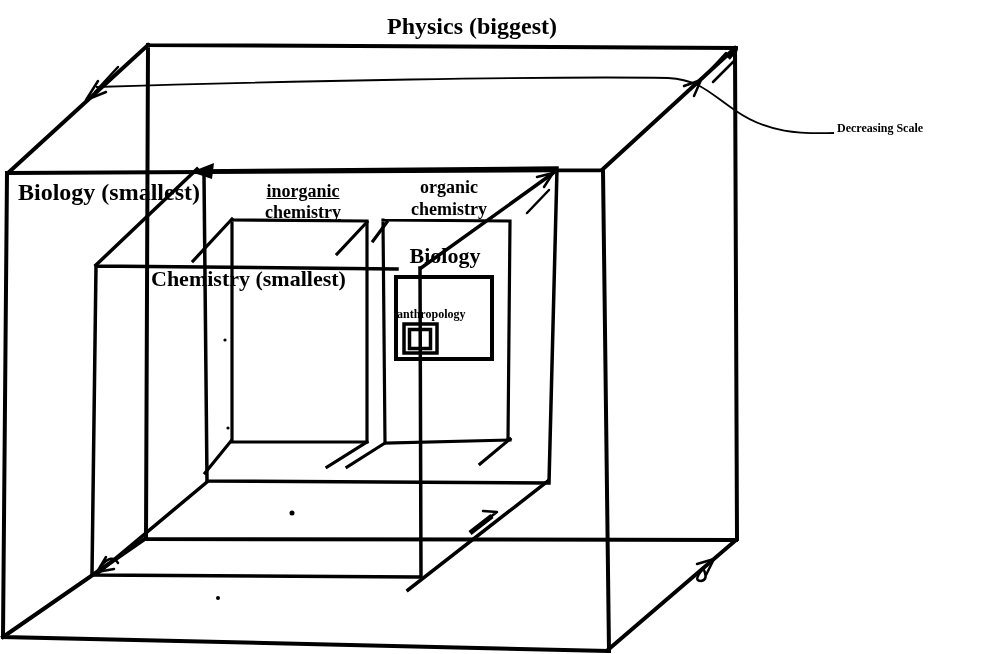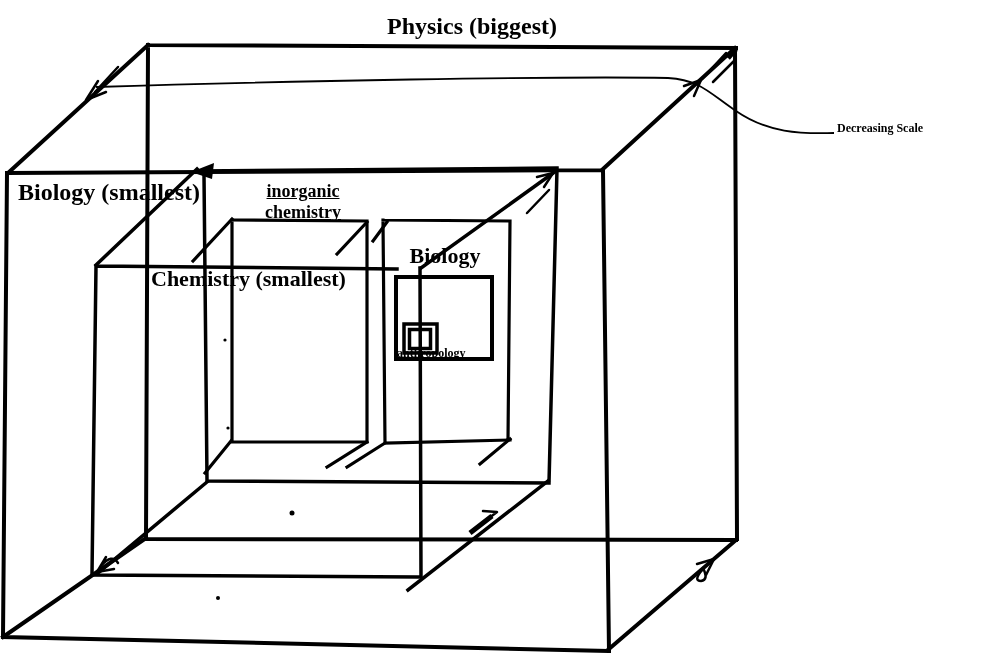--- a/index.html
+++ b/index.html
@@ -22,21 +22,21 @@
     line-height:1.05;
   }
   .lbl.centered{transform:translateX(-50%);text-align:center;}
   .lbl-physics-biggest   {left:472px;top:14px;font-size:24px;}
   .lbl-chemistry-biggest {left:433px;top:143px;font-size:25px;}
   .lbl-physics-smallest  {left:18px;top:180px;font-size:24px;}
   .lbl-inorganic         {left:303px;top:181px;font-size:18px;line-height:21px;text-decoration:underline;}
   .lbl-organic           {left:449px;top:176px;font-size:18px;line-height:22px;}
   .lbl-biology           {left:445px;top:244px;font-size:22px;}
   .lbl-chemistry-smallest{left:151px;top:267px;font-size:22px;}
-  .lbl-anthropology      {left:397px;top:308px;font-size:12px;margin-top:39px;}
+  .lbl-anthropology      {left:397px;top:308px;font-size:12px;}
   .lbl-decreasing-scale  {left:837px;top:122px;font-size:12px;}
 </style>
 </head>
 <body>
 
 <div class="stage">
 
   <svg width="1000" height="654" viewBox="0 0 1000 654" fill="none" stroke="#000000">
 
     <g stroke-width="4" stroke-linecap="square">
@@ -92,20 +92,24 @@
   <div class="lbl centered lbl-physics-biggest">Physics (biggest)</div>
 
 
   <div class="lbl lbl-physics-smallest">Biology (smallest)</div>
 
   <div class="lbl centered lbl-inorganic">
     <span>inorganic</span><br>
     <span>chemistry</span>
   </div>
 
+  <div class="lbl centered lbl-organic">
+    <span>organic</span><br>
+    <span>chemistry</span>
+  </div>
 
   <div class="lbl centered lbl-biology">Biology</div>
 
   <div class="lbl lbl-chemistry-smallest">Chemistry (smallest)</div>
 
   <div class="lbl lbl-anthropology">anthropology</div>
 
   <div class="lbl lbl-decreasing-scale">Decreasing Scale</div>
 </div>
 

